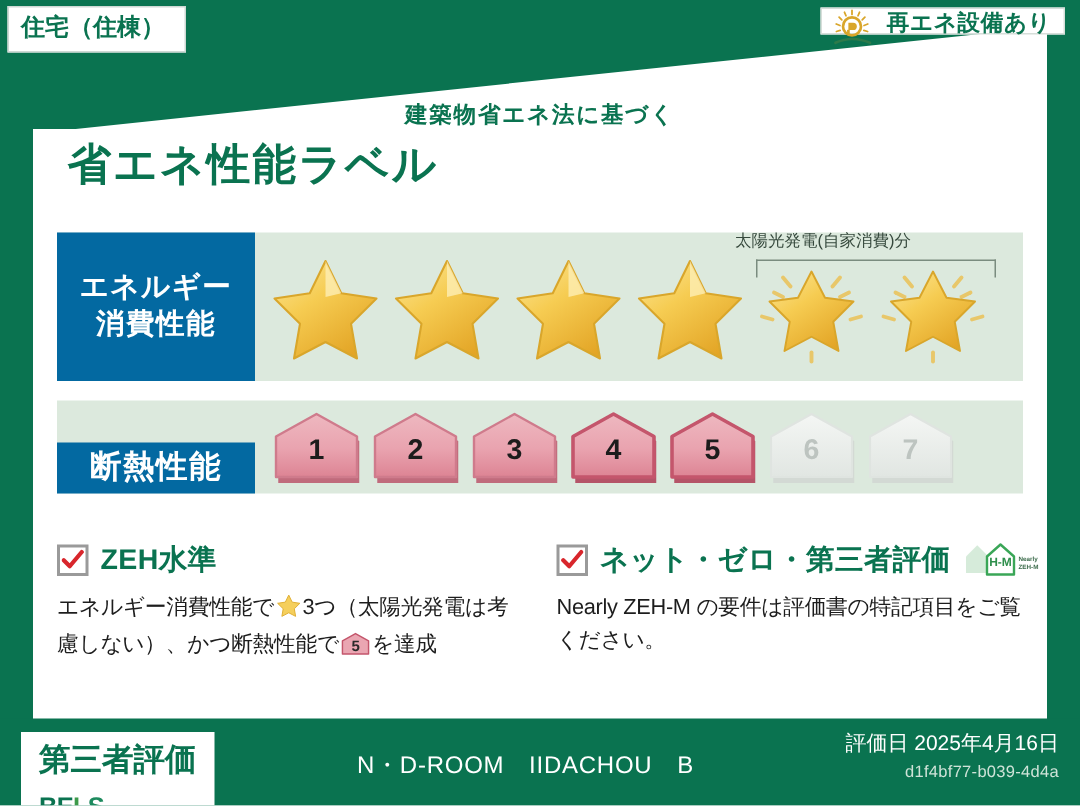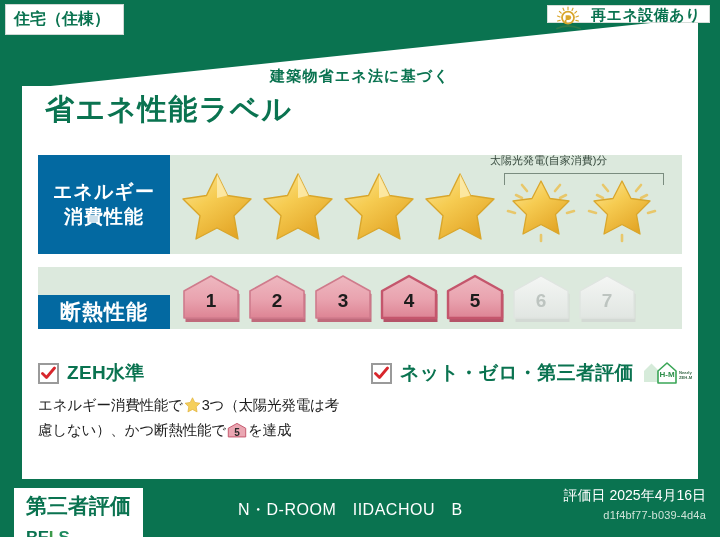--- a/index.html
+++ b/index.html
@@ -493,20 +493,21 @@
         <span class="hm-logo">
           <svg viewBox="0 0 56 26">
             <path d="M2,22 L2,11 L9.5,3.5 L17,11 L17,22 Z" fill="#cfe8d4" opacity="0.85"></path>
             <path d="M16,23 L16,11 L25,3 L34,11 L34,23 Z" fill="#ffffff" stroke="#3aa657" stroke-width="1.6" stroke-linejoin="round"></path>
             <text x="25" y="17" font-size="8" font-weight="bold" fill="#2f8f4c" text-anchor="middle" font-family="Liberation Sans, sans-serif">H-M</text>
             <text x="37" y="14" font-size="4.2" font-weight="bold" fill="#3b6b4b" font-family="Liberation Sans, sans-serif">Nearly</text>
             <text x="37" y="19" font-size="4.2" font-weight="bold" fill="#3b6b4b" font-family="Liberation Sans, sans-serif">ZEH-M</text>
           </svg>
         </span>
       </div>
+      <div class="claim-desc">Nearly ZEH-M の要件は評価書の特記項目をご覧ください。</div>
     </div>
 
   </div>
 
   <div class="footer">
     <div class="bels-badge">
       <span class="jp">第三者評価</span>
       <span class="en"><span class="b1">BE</span><span class="b2">L</span><span class="b3">S</span></span>
     </div>
     <div class="bldg-name">N・D-ROOM　IIDACHOU　B</div>

